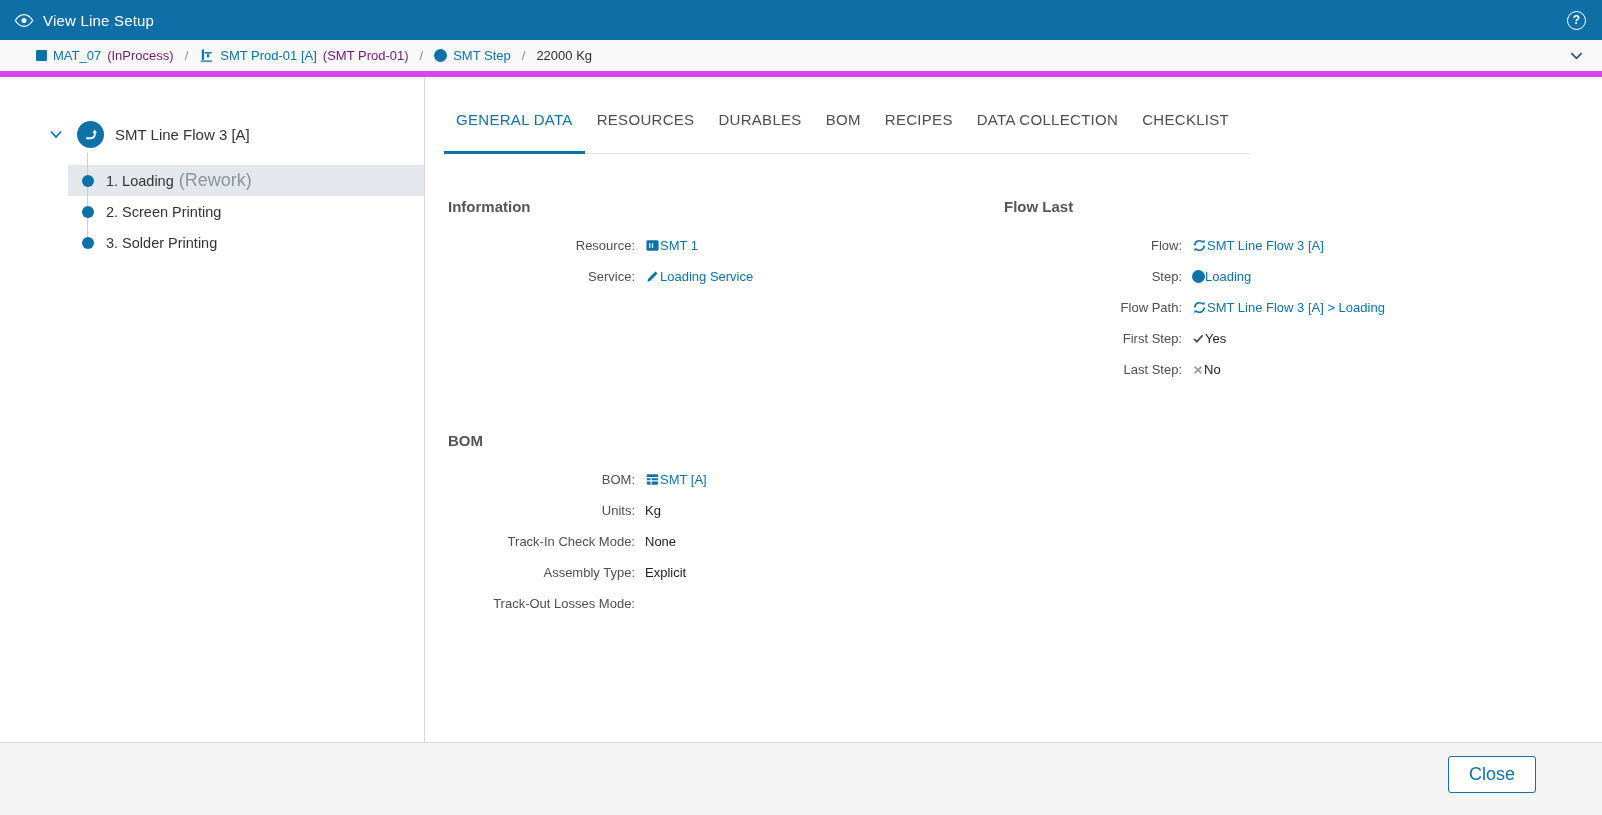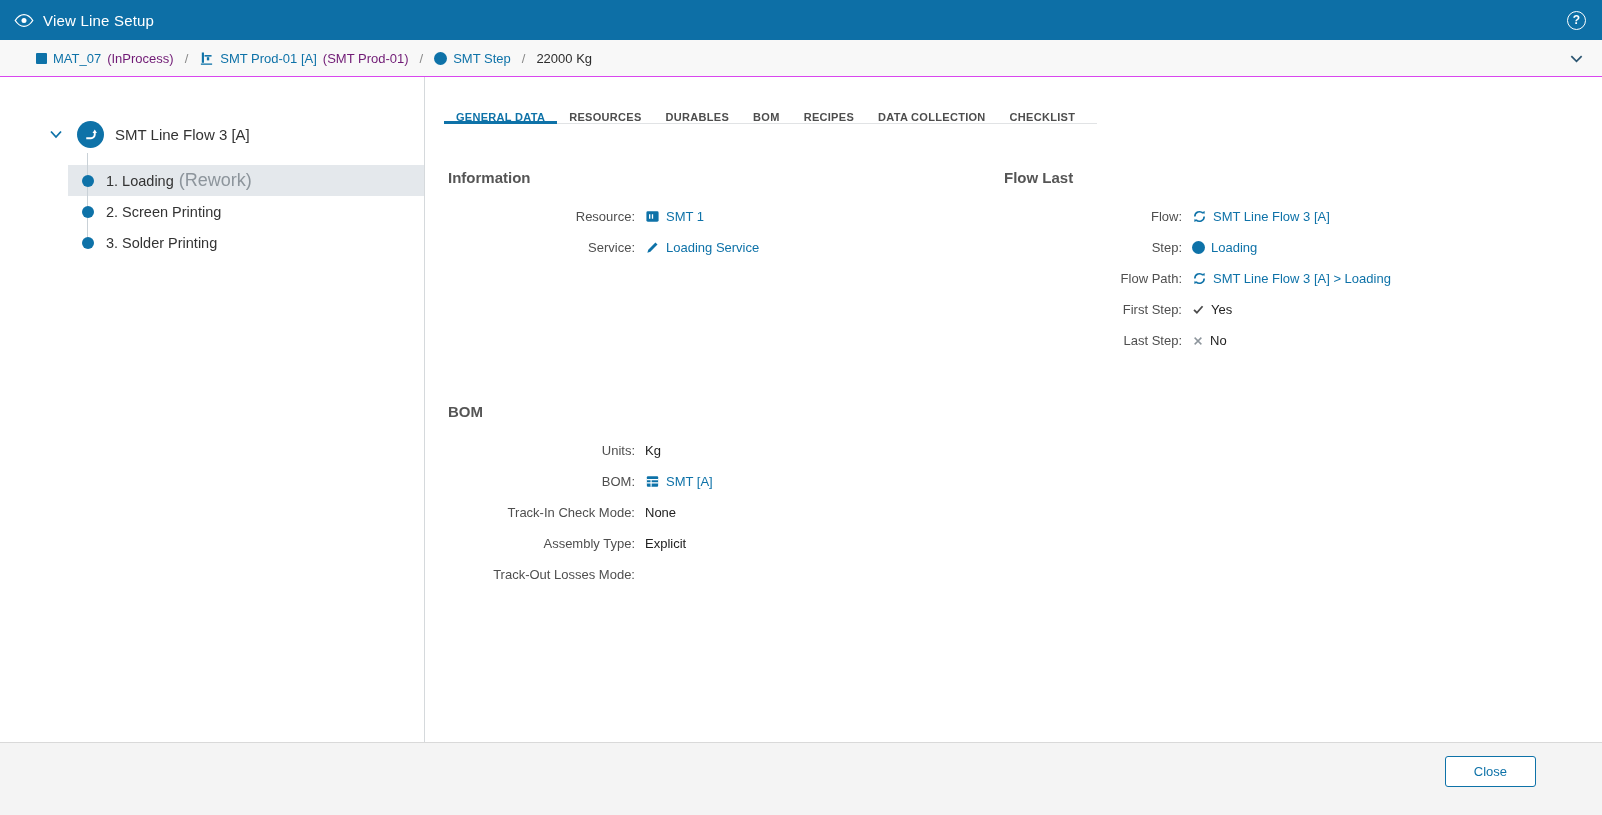--- a/index.html
+++ b/index.html
@@ -25,21 +25,21 @@
     width: 19px; height: 19px;
     border: 1.6px solid #fff; border-radius: 50%;
     display: flex; align-items: center; justify-content: center;
     font-size: 12px; font-weight: bold; cursor: pointer;
   }
 
   
   .breadcrumb-bar {
     height: 37px; flex: 0 0 37px;
     background: #f8f8f8;
-    border-bottom: 1px solid #d946ef;
+    border-bottom: 6px solid #d946ef;
     display: flex; align-items: center;
     padding: 0 18px 0 36px;
     font-size: 13px;
   }
   .crumb { display: flex; align-items: center; gap: 6px; }
   .crumb-link { color: #0e72a8; cursor: pointer; }
   .crumb-sub { color: #701a75; }
   .crumb-plain { color: #2d2d2d; }
   .crumb-sep { color: #8a8a8a; margin: 0 5px; }
   .sq-icon { width: 11px; height: 11px; background: #0e72a8; border-radius: 1px; display:inline-block; }
@@ -64,46 +64,46 @@
   }
   .tree-step { position: relative; display: flex; align-items: center; height: 31px; padding-left: 14px; cursor: pointer; }
   .tree-step.selected { background: #e4e8ec; }
   .step-dot { position: relative; z-index: 2; width: 12px; height: 12px; border-radius: 50%; background: #0e72a8; flex: 0 0 12px; }
   .step-label { margin-left: 12px; font-size: 14.5px; color: #333; }
   .step-sub { margin-left: 5px; font-size: 18px; color: #8d959c; }
 
   
   .content { flex: 1 1 auto; padding: 26px 0 0 9px; }
   .tabs { display: inline-flex; margin-left: 10px; border-bottom: 1px solid #e1e3e5; padding-right: 10px; }
-  .tab { position: relative; padding: 8px 12px 0; font-size: 11px; color: #4d4d4d; letter-spacing: .3px; cursor: pointer; white-space: nowrap; font-weight: bold; }
+  .tab { position: relative; padding: 8px 12px 25px; font-size: 15px; color: #4d4d4d; letter-spacing: .3px; cursor: pointer; white-space: nowrap; }
   .tab.active { color: #0e72a8; }
   .tab.active::after { content: ""; position: absolute; left: 0; right: 0; bottom: -1px; height: 3px; background: #0e72a8; }
 
   .panels { display: grid; grid-template-columns: 556px 1fr; padding-left: 14px; margin-top: 44px; }
   .section-title { font-size: 15px; font-weight: bold; color: #555; margin-bottom: 15px; }
   .bom-section { margin-top: 140px; }
   .info-row { display: flex; align-items: center; height: 31px; }
   .row-label { width: 187px; flex: 0 0 187px; text-align: right; font-size: 13px; color: #4f4f4f; }
   .fp .row-label { width: 178px; flex-basis: 178px; }
-  .row-value { margin-left: 10px; display: flex; align-items: center; gap: 6px; font-size: 13px; color: #222; justify-content: space-between; }
+  .row-value { margin-left: 10px; display: flex; align-items: center; font-size: 13px; color: #222; justify-content: space-between; }
   .link { color: #0e72a8; cursor: pointer; }
   .icon { display: inline-flex; align-items: center; justify-content: center; }
 
   
   .footer {
     height: 73px; flex: 0 0 73px;
     background: #f4f4f4; border-top: 1px solid #d9d9d9;
     display: flex; justify-content: flex-end; align-items: flex-start;
     padding: 13px 66px 0 0;
   }
   .close-btn {
     background: #fff; color: #0e72a8;
     border: 1px solid #0e72a8; border-radius: 3px;
     font-family: "Liberation Sans", sans-serif;
-    font-size: 13px; padding: 7px 28px; cursor: pointer;
+    font-size: 18px; padding: 7px 20px; cursor: pointer;
   }
 </style>
 </head>
 <body>
 
 <div class="app">
 
   <header class="topbar">
     <span class="icon">
       <svg width="20" height="15" viewBox="0 0 24 16">
@@ -217,36 +217,36 @@
                     </svg>
                 </span>
                 <span class="link">Loading Service</span>
               </span>
             </div>
           </div>
 
           <div class="bom-section">
             <div class="section-title">BOM</div>
             <div class="info-row">
-              <span class="row-label">Units:</span>
-              <span class="row-value">Kg</span>
-            </div>
-            <div class="info-row">
               <span class="row-label">BOM:</span>
               <span class="row-value">
                 <span class="icon">
                   <svg width="15" height="15" viewBox="0 0 16 16">
                       <rect x="2" y="2.5" width="12" height="11" rx="1" fill="#0e72a8"></rect>
                       <path d="M2 6h12M2 9.5h12M6.5 6v7.5" stroke="#fff" stroke-width="1.2"></path>
                     </svg>
                 </span>
                 <span class="link">SMT [A]</span>
               </span>
             </div>
             <div class="info-row">
+              <span class="row-label">Units:</span>
+              <span class="row-value">Kg</span>
+            </div>
+            <div class="info-row">
               <span class="row-label">Track-In Check Mode:</span>
               <span class="row-value">None</span>
             </div>
             <div class="info-row">
               <span class="row-label">Assembly Type:</span>
               <span class="row-value">Explicit</span>
             </div>
             <div class="info-row">
               <span class="row-label">Track-Out Losses Mode:</span>
               <span class="row-value"></span>

